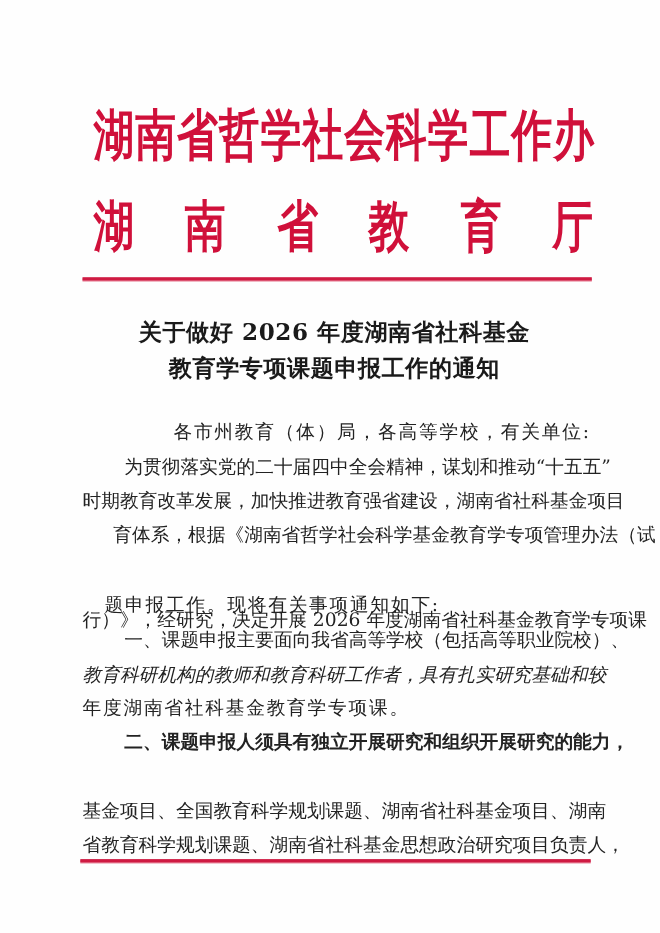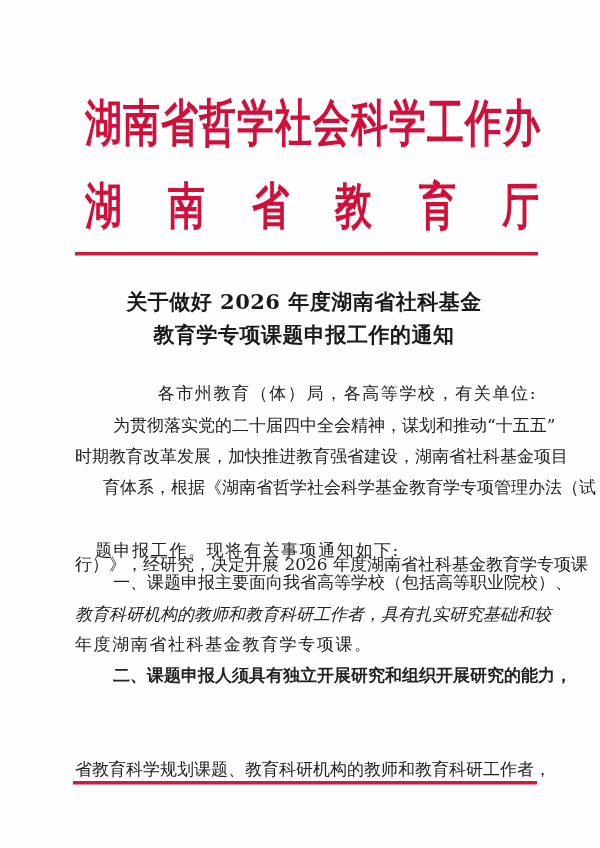--- a/index.html
+++ b/index.html
@@ -103,16 +103,17 @@
   <div class="body-line" style="top:382px;text-align:right;">各市州教育（体）局，各高等学校，有关单位:</div>
   <div class="body-line indent justify" style="top:414px;">为贯彻落实党的二十届四中全会精神，谋划和推动“十五五”</div>
   <div class="body-line justify" style="top:445px;">时期教育改革发展，加快推进教育强省建设，湖南省社科基金项目</div>
   <div class="body-line justify" style="top:476px;margin-left:28px;">育体系，根据《湖南省哲学社会科学基金教育学专项管理办法（试</div>
   <div class="body-line justify" style="top:508px;margin-top:45px;">行）》，经研究，决定开展 2026 年度湖南省社科基金教育学专项课</div>
   <div class="body-line" style="top:539px;margin-left:20px;">题申报工作。现将有关事项通知如下:</div>
   <div class="body-line indent justify" style="top:571px;">一、课题申报主要面向我省高等学校（包括高等职业院校）、</div>
   <div class="body-line justify" style="top:603px;font-style:italic;">教育科研机构的教师和教育科研工作者，具有扎实研究基础和较</div>
   <div class="body-line" style="top:633px;">年度湖南省社科基金教育学专项课。</div>
   <div class="body-line indent justify" style="top:664px;font-weight:bold;">二、课题申报人须具有独立开展研究和组织开展研究的能力，</div>
-  <div class="body-line justify" style="top:758px;">省教育科学规划课题、教育科研机构的教师和教育科研工作者，</div>
+  <div class="body-line justify" style="top:727px;">基金项目、全国教育科学规划课题、湖南省社科基金项目、湖南</div>
+  <div class="body-line justify" style="top:758px;">省教育科学规划课题、湖南省社科基金思想政治研究项目负责人，</div>
 
   <div id="rule-bottom" class="rule"></div>
 </div>
 
 </body></html>

